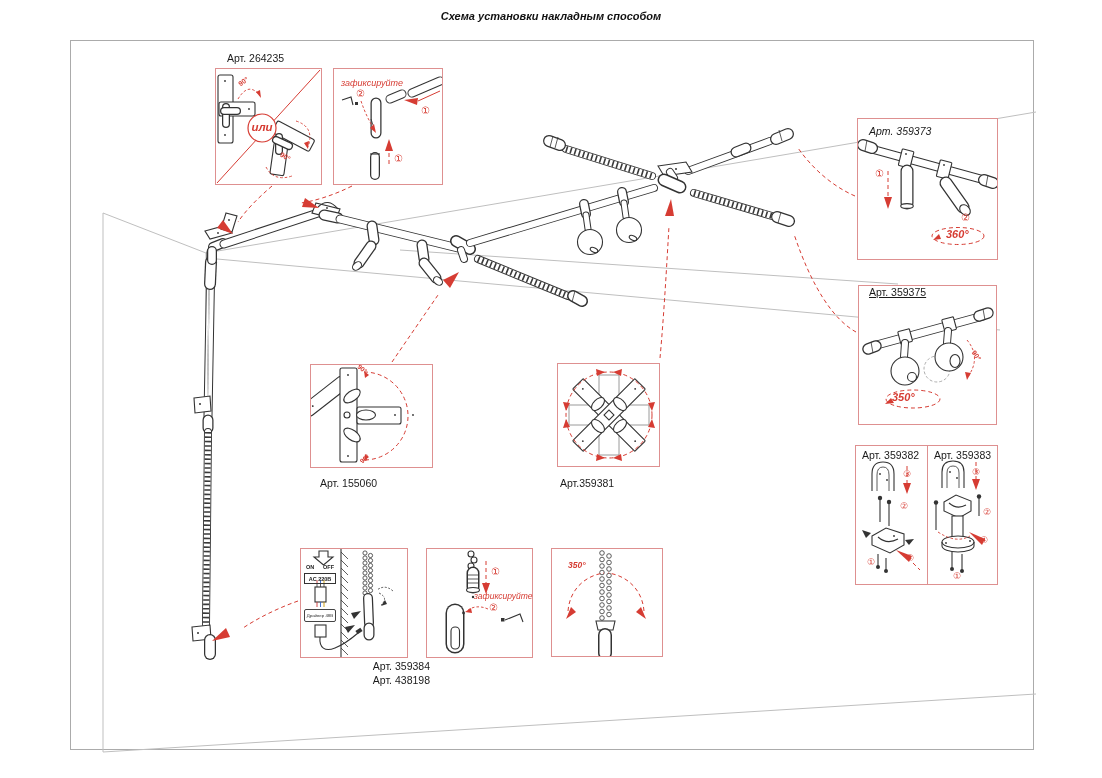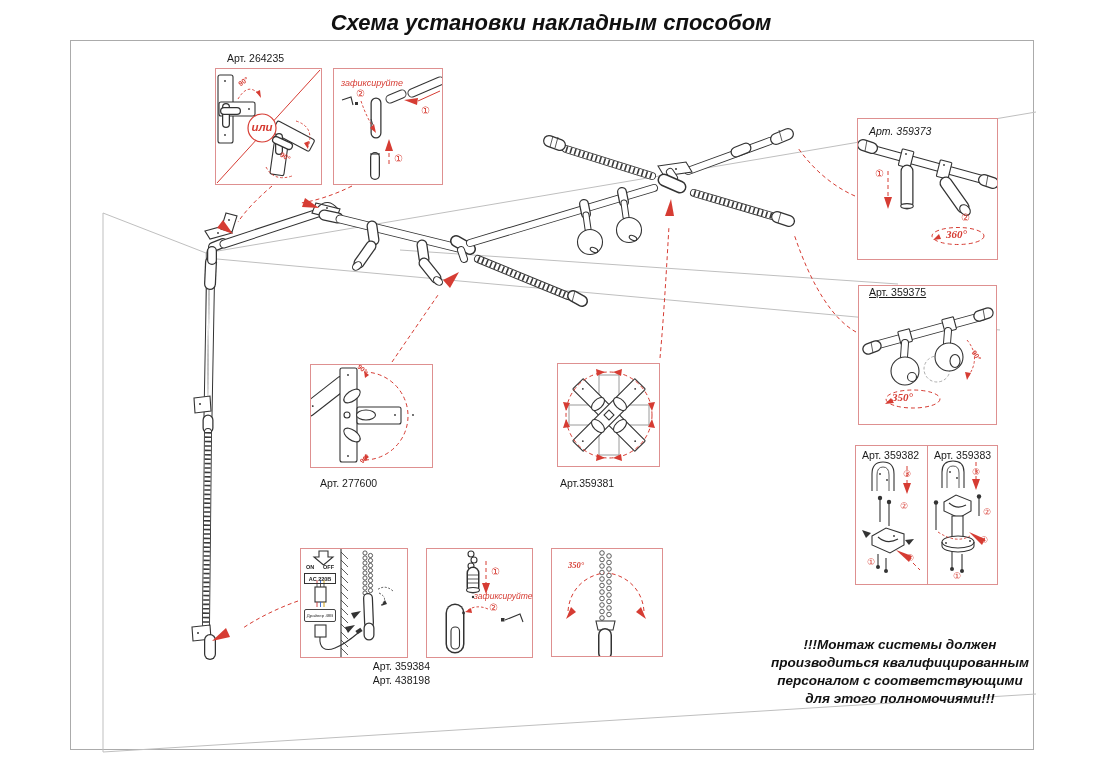--- a/index.html
+++ b/index.html
@@ -1,31 +1,31 @@
 <!DOCTYPE html>
 <html><head>
 <meta charset="utf-8">
 <style>
   html,body{margin:0;padding:0;background:#fff;}
   #stage{position:relative;width:1102px;height:778px;background:#fff;overflow:hidden;
          font-family:"Liberation Sans",sans-serif;}
   #title{position:absolute;top:10px;left:50px;width:1002px;text-align:center;
-         font-size:22px;font-weight:bold;font-style:italic;color:#111;}
+         font-size:11px;font-weight:bold;font-style:italic;color:#111;}
   .frame{position:absolute;left:70px;top:40px;width:964px;height:710px;
          border:1.5px solid #ababab;box-sizing:border-box;}
   #main-art{position:absolute;left:0;top:0;}
   .callout{position:absolute;background:#fff;border:1px solid #de9090;box-sizing:border-box;}
   .callout svg{position:absolute;left:0;top:0;}
   .artlabel{position:absolute;font-size:10.5px;color:#1b1b1b;white-space:nowrap;}
   .artlabel.center{text-align:right;}
   .steplbl{position:absolute;color:#d63c33;font-size:10px;line-height:1;white-space:nowrap;}
   .steplbl.sm{font-size:9px;}
   .fixlbl{position:absolute;color:#d63c33;font-size:9px;font-style:italic;white-space:nowrap;}
   .angle{position:absolute;color:#d63c33;font-weight:bold;font-style:italic;
-         font-size:11px;white-space:nowrap;line-height:1;font-family:Liberation Serif, serif;}
+         font-size:11px;white-space:nowrap;line-height:1;}
   .tinyangle{position:absolute;color:#d63c33;font-size:6.5px;font-weight:bold;
          white-space:nowrap;line-height:1;}
   .orlbl{position:absolute;color:#d63c33;font-weight:bold;font-style:italic;
          font-size:11.5px;text-align:center;line-height:1;}
   .acbox{position:absolute;border:1px solid #333;font-size:5.5px;font-weight:bold;color:#222;
          display:flex;align-items:center;justify-content:center;}
   .drvbox{position:absolute;border:0.8px solid #444;border-radius:2px;font-size:4.4px;color:#333;
          display:flex;align-items:center;justify-content:center;}
   .pwrlbl{position:absolute;font-size:5.5px;font-weight:bold;color:#222;line-height:1;}
   #warning{position:absolute;left:748px;top:636px;width:304px;text-align:center;
@@ -419,21 +419,21 @@
       <ellipse class="lo" stroke-width="1.8" cx="41" cy="70" rx="9.5" ry="5" transform="rotate(36 41 70)"></ellipse>
       <ellipse class="lo" stroke-width="1.8" cx="55" cy="50" rx="9.5" ry="5"></ellipse>
       <circle class="ln" cx="36" cy="50" r="3"></circle>
       <path class="rd" d="M53,7 A43,43 0 0 1 53,95"></path>
       <polygon class="rf" points="53,6 58,10 54,13"></polygon>
       <polygon class="rf" points="53,96 58,92 54,89"></polygon>
     </svg>
     <div class="tinyangle" style="left:46px;top:1px;transform:rotate(40deg);">90°</div>
     <div class="tinyangle" style="left:49px;top:91px;transform:rotate(-40deg);">90°</div>
   </div>
-  <div class="artlabel" style="left:320px;top:477px;">Арт. 277600</div>
+  <div class="artlabel" style="left:320px;top:477px;">Арт. 155060</div>
 
   <div class="callout" style="left:557px;top:363px;width:103px;height:104px;">
     <svg width="101" height="102" viewBox="0 0 101 102">
       <rect class="lo2" x="41" y="11" width="20" height="80"></rect>
       <rect class="lo2" x="11" y="41" width="80" height="20"></rect>
       <g transform="rotate(45 51 51)">
           <rect class="lo" x="7" y="43.5" width="88" height="15" rx="1"></rect>
         <circle class="lod" cx="14" cy="51" r="0.9"></circle>
           <circle class="lod" cx="88" cy="51" r="0.9"></circle>
         </g>
@@ -571,20 +571,14 @@
       <line class="to" stroke-width="14" x1="53" y1="86" x2="53" y2="104"></line>
       <line class="ti" stroke-width="11" x1="53" y1="86" x2="53" y2="104"></line>
       <path class="rd" d="M16,62 C18,38 36,26 52,24"></path>
       <path class="rd" d="M92,62 C90,38 72,26 56,24"></path>
       <polygon class="rf" points="14,70 19,58 24,63"></polygon>
       <polygon class="rf" points="94,70 89,58 84,63"></polygon>
     </svg>
     <div class="angle" style="left:16px;top:12px;font-size:8.5px;">350°</div>
   </div>
 
-  <div id="warning">
-    <div>!!!Монтаж системы должен</div>
-    <div>производиться квалифицированным</div>
-    <div>персоналом с соответствующими</div>
-    <div>для этого полномочиями!!!</div>
-  </div>
 
 </div>
 
 </body></html>

